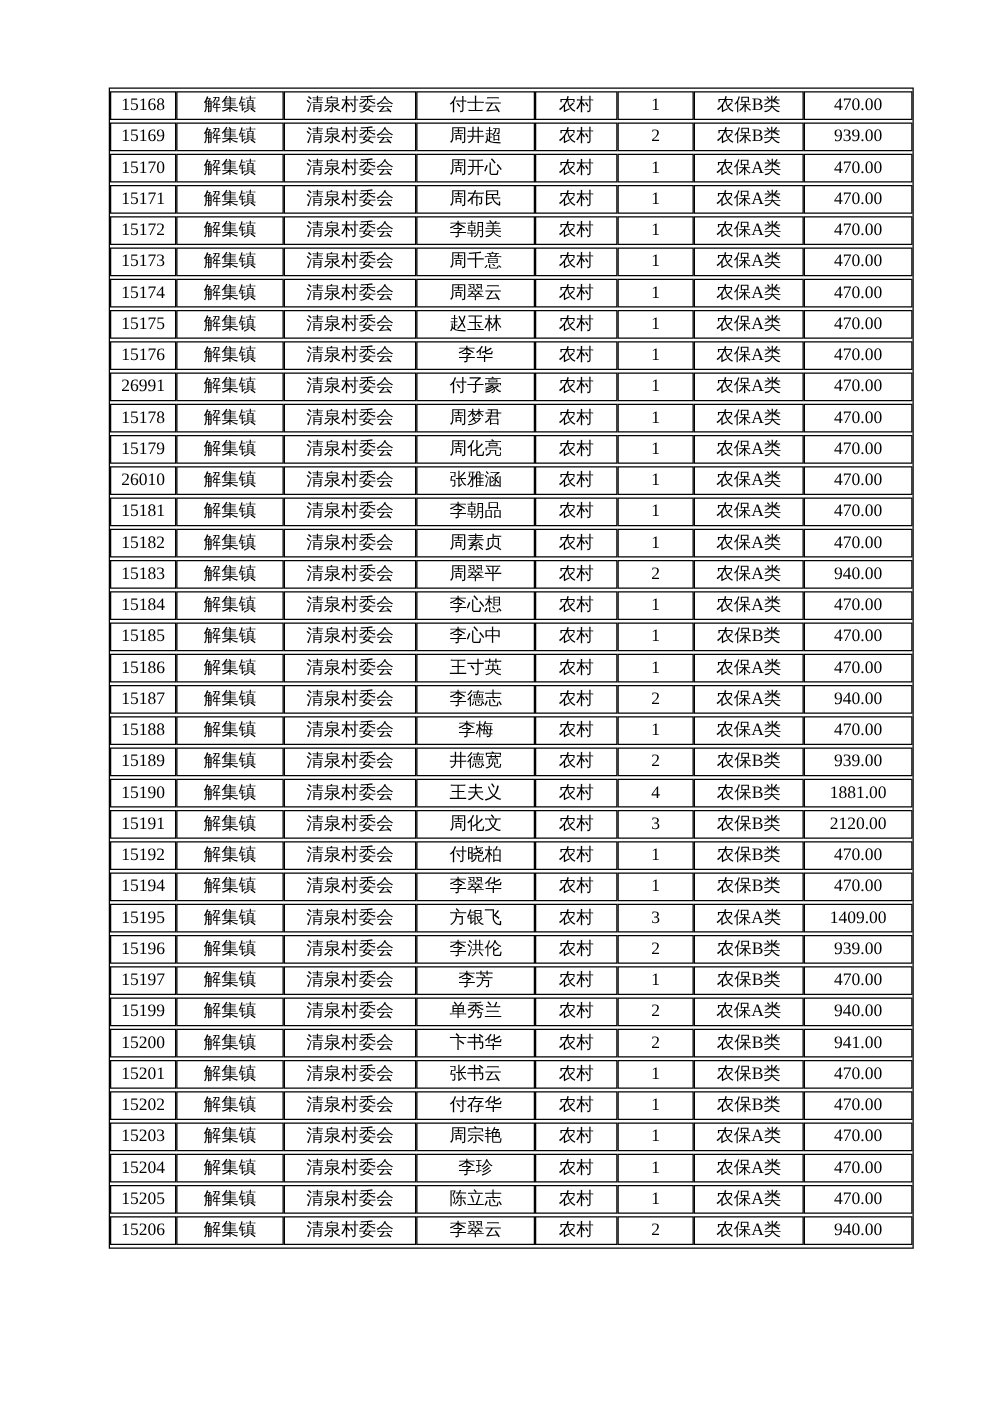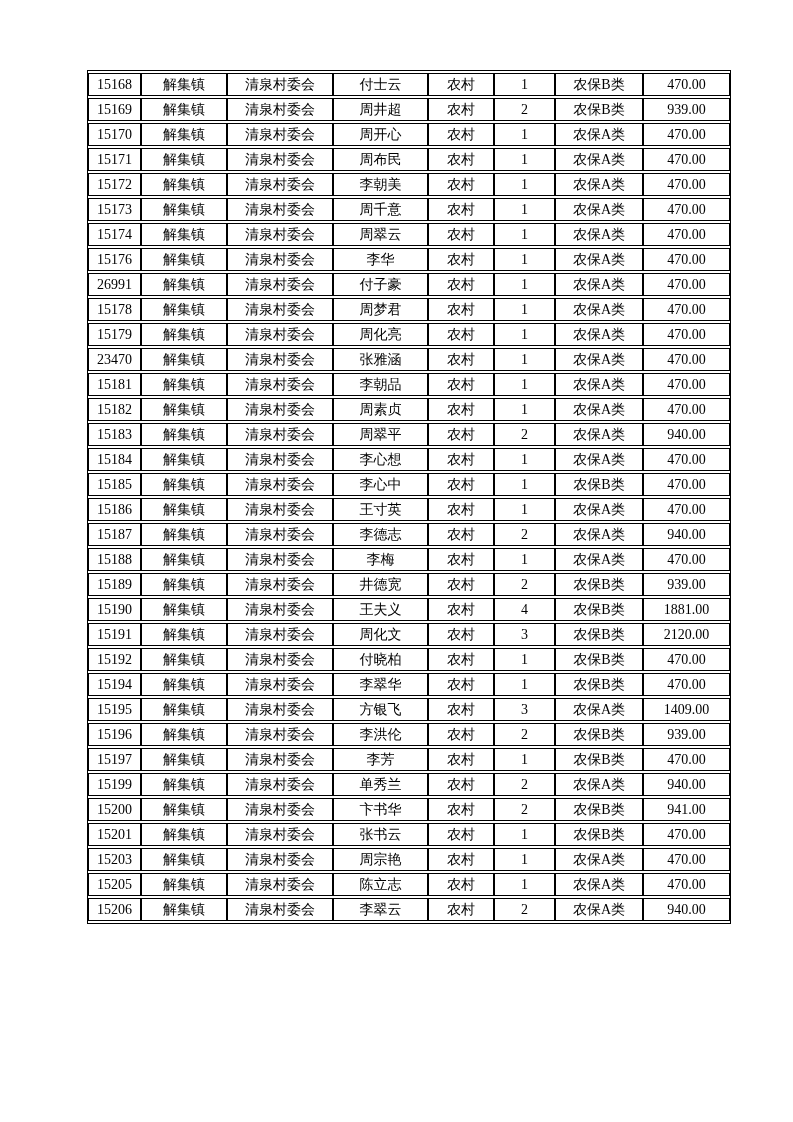--- a/index.html
+++ b/index.html
@@ -120,20 +120,30 @@
           <td>15174</td>
           <td>解集镇</td>
           <td>清泉村委会</td>
           <td>周翠云</td>
           <td>农村</td>
           <td>1</td>
           <td>农保A类</td>
           <td>470.00</td>
         </tr>
         <tr>
+          <td>15175</td>
+          <td>解集镇</td>
+          <td>清泉村委会</td>
+          <td>赵玉林</td>
+          <td>农村</td>
+          <td>1</td>
+          <td>农保A类</td>
+          <td>470.00</td>
+        </tr>
+        <tr>
           <td>15176</td>
           <td>解集镇</td>
           <td>清泉村委会</td>
           <td>李华</td>
           <td>农村</td>
           <td>1</td>
           <td>农保A类</td>
           <td>470.00</td>
         </tr>
         <tr>
@@ -160,21 +170,21 @@
           <td>15179</td>
           <td>解集镇</td>
           <td>清泉村委会</td>
           <td>周化亮</td>
           <td>农村</td>
           <td>1</td>
           <td>农保A类</td>
           <td>470.00</td>
         </tr>
         <tr>
-          <td>23470</td>
+          <td>26010</td>
           <td>解集镇</td>
           <td>清泉村委会</td>
           <td>张雅涵</td>
           <td>农村</td>
           <td>1</td>
           <td>农保A类</td>
           <td>470.00</td>
         </tr>
         <tr>
           <td>15181</td>
@@ -360,24 +370,44 @@
           <td>15201</td>
           <td>解集镇</td>
           <td>清泉村委会</td>
           <td>张书云</td>
           <td>农村</td>
           <td>1</td>
           <td>农保B类</td>
           <td>470.00</td>
         </tr>
         <tr>
+          <td>15202</td>
+          <td>解集镇</td>
+          <td>清泉村委会</td>
+          <td>付存华</td>
+          <td>农村</td>
+          <td>1</td>
+          <td>农保B类</td>
+          <td>470.00</td>
+        </tr>
+        <tr>
           <td>15203</td>
           <td>解集镇</td>
           <td>清泉村委会</td>
           <td>周宗艳</td>
+          <td>农村</td>
+          <td>1</td>
+          <td>农保A类</td>
+          <td>470.00</td>
+        </tr>
+        <tr>
+          <td>15204</td>
+          <td>解集镇</td>
+          <td>清泉村委会</td>
+          <td>李珍</td>
           <td>农村</td>
           <td>1</td>
           <td>农保A类</td>
           <td>470.00</td>
         </tr>
         <tr>
           <td>15205</td>
           <td>解集镇</td>
           <td>清泉村委会</td>
           <td>陈立志</td>

